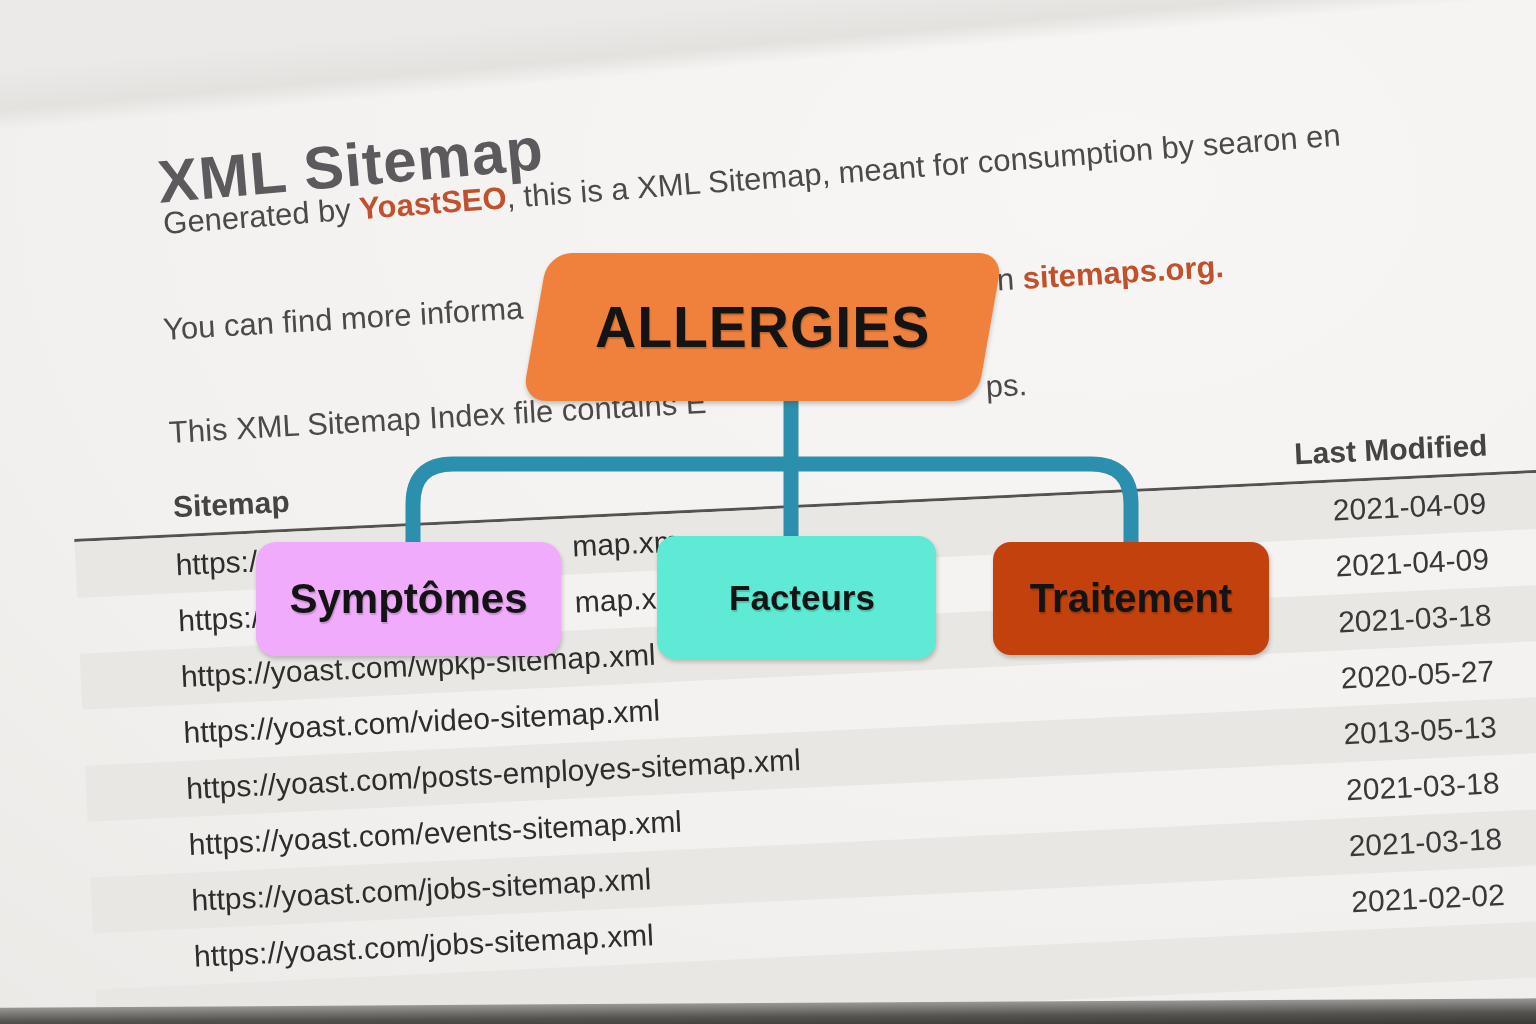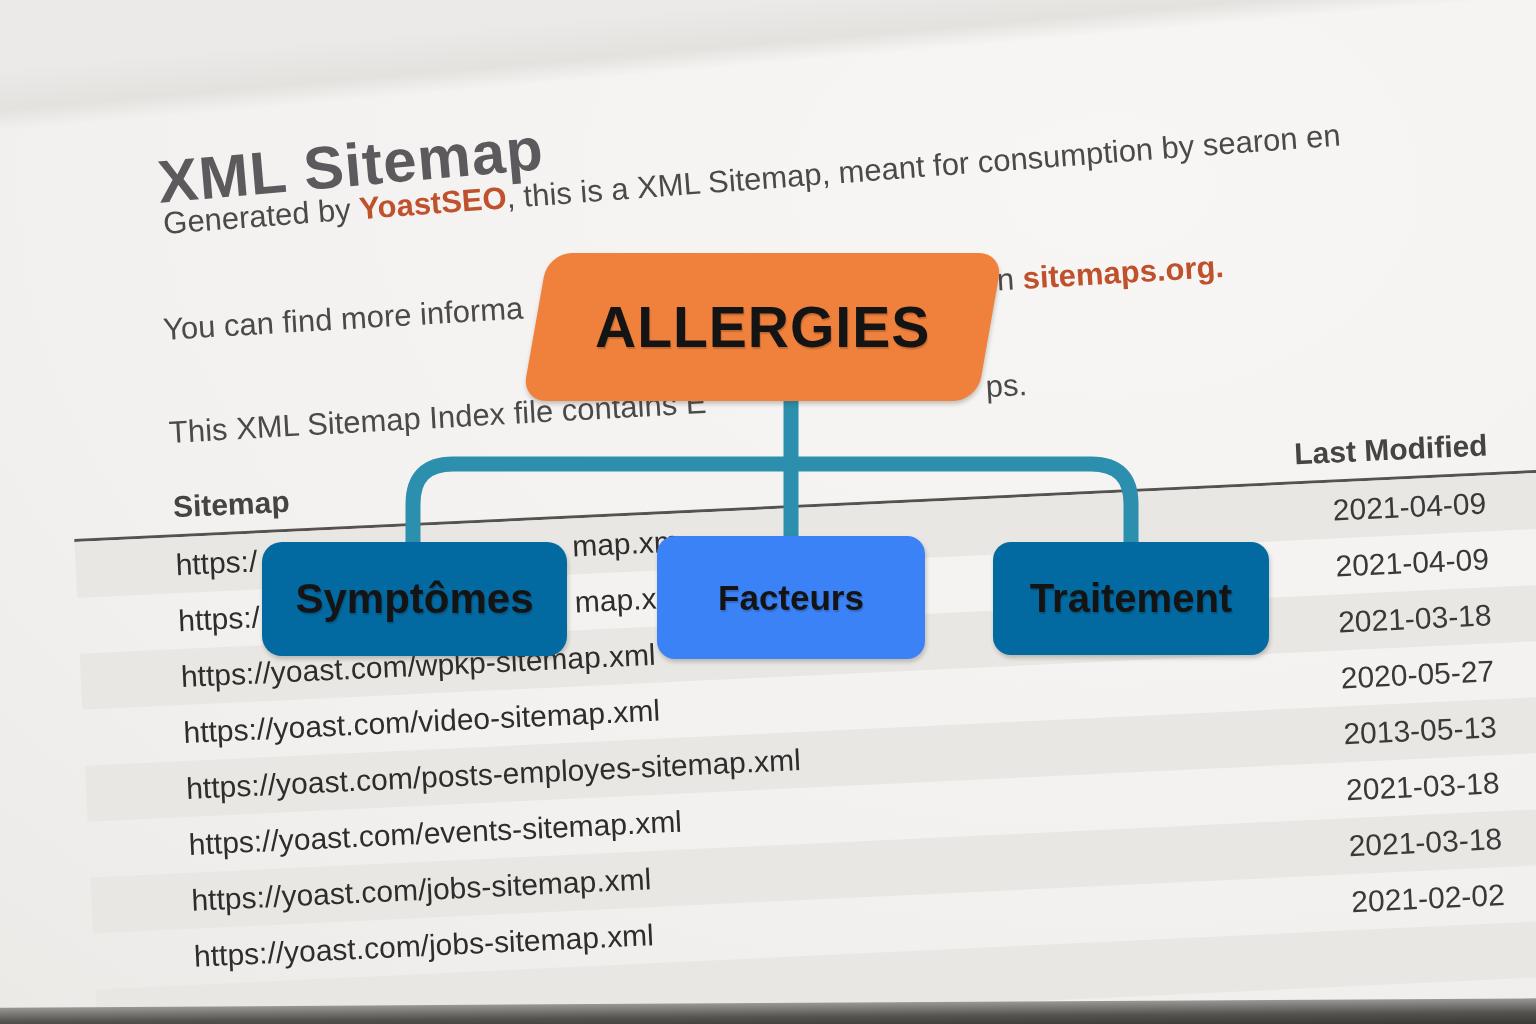--- a/index.html
+++ b/index.html
@@ -60,30 +60,30 @@
     text-align:center;font-weight:bold;color:#141414;
     box-shadow:1px 3px 4px rgba(70,60,50,.28);
   }
   .n-root{
     left:535px;top:253px;width:455px;height:148px;border-radius:24px;
     background:#f0813c;font-size:57px;letter-spacing:1px;
     transform:skewX(-10deg);
   }
   .n-root .lbl{display:block;transform:skewX(10deg);text-shadow:1px 2px 1px rgba(0,0,0,.18);}
   .n-sym{
-    left:262px;top:542px;width:305px;height:114px;border-radius:20px;
-    background:#0369a1;font-size:42px;
+    left:256px;top:542px;width:305px;height:114px;border-radius:20px;
+    background:#f0abfc;font-size:42px;
   }
   .n-fac{
     left:657px;top:536px;width:268px;height:123px;border-radius:18px;
-    background:#3b82f6;font-size:35px;line-height:1.12;
+    background:#5eead4;font-size:35px;line-height:1.12;padding-left:11px;
   }
   .n-tra{
     left:993px;top:542px;width:276px;height:113px;border-radius:18px;
-    background:#0369a1;font-size:40px;
+    background:#c2410c;font-size:40px;
   }
   .dnode .lbl{text-shadow:1px 2px 1px rgba(0,0,0,.18);}
 
   
   .photo-edge{
     position:absolute;left:-12px;top:1003px;width:1562px;height:40px;z-index:5;
     background:linear-gradient(to bottom,#9a9895 0%,#55534f 35%,#3e3c3a 60%,#343230 100%);
     transform:rotate(-0.35deg);
   }
 </style>

